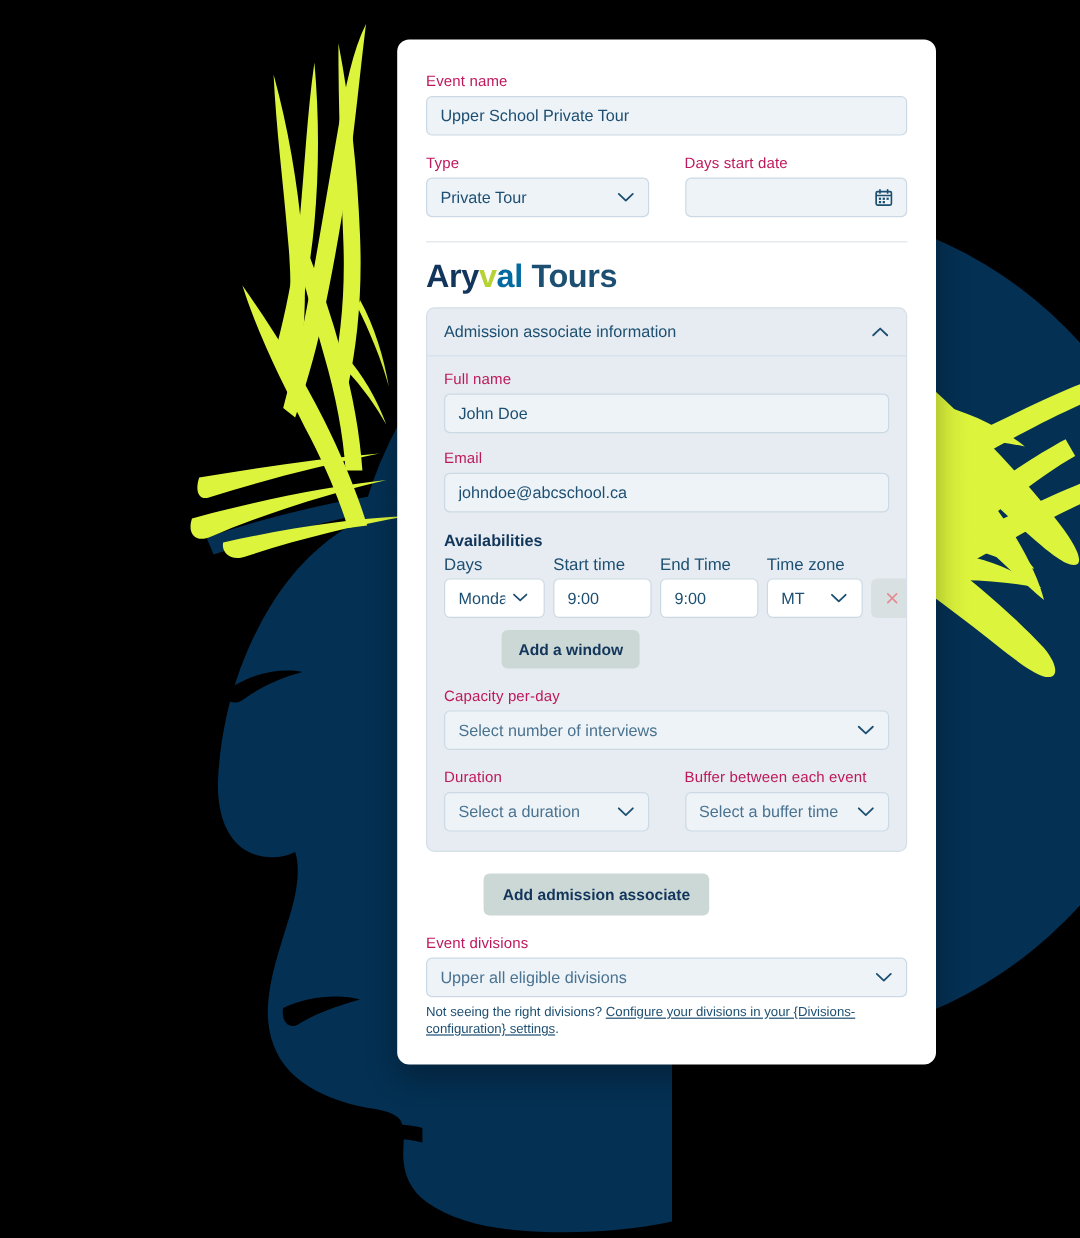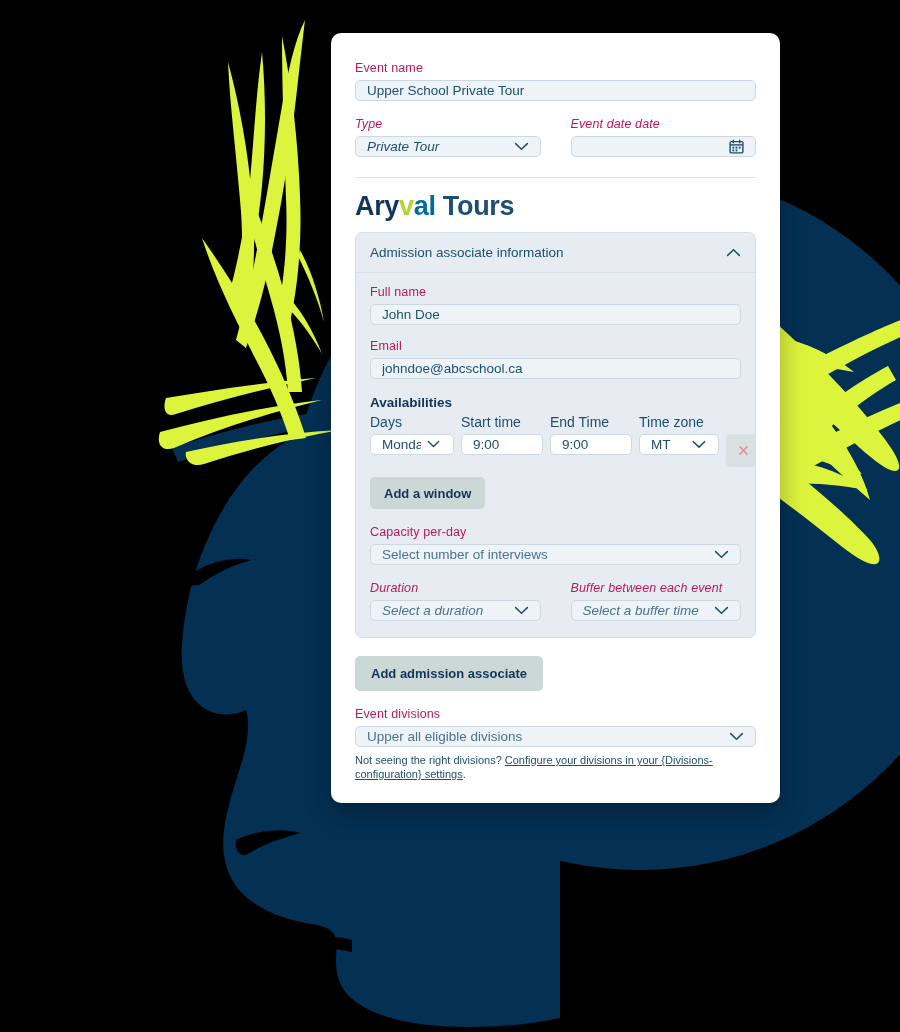--- a/index.html
+++ b/index.html
@@ -43,37 +43,37 @@
   }
 
   .field-label {
     font-size: 12.5px;
     color: #be185d;
     margin-bottom: 5px;
     letter-spacing: .01em;
   }
 
   .input-box {
-    height: 21px;
+    height: 33px;
     border: 1px solid #ccd9e4;
     border-radius: 5px;
     background: #eef3f7;
     display: flex;
     align-items: center;
     padding: 0 11px;
     font-size: 13.5px;
     color: #1d4f72;
   }
 
   .input-box.white { background: #ffffff; }
 
   .input-value { flex: 1; white-space: nowrap; overflow: hidden; }
   .input-placeholder { flex: 1; color: #4a7391; white-space: nowrap; overflow: hidden; }
 
-  .row { display: flex; gap: 30px; font-style: italic; }
+  .row { display: flex; gap: 30px; }
   .col { flex: 1; min-width: 0; }
 
   .mt16 { margin-top: 16px; }
   .mt14 { margin-top: 14px; }
 
   
   .chev {
     width: 15px; height: 9px;
     flex: 0 0 auto;
     margin-left: 6px;
@@ -157,20 +157,21 @@
     align-items: center;
     justify-content: center;
     height: 32px;
     padding: 0 14px;
     border-radius: 5px;
     background: #ccd8d6;
     color: #12355b;
     font-size: 13px;
     font-weight: bold;
     margin-top: 10px;
+    margin-left: 48px;
   }
 
   .btn-soft.big {
     height: 35px;
     padding: 0 16px;
     background: #ccd8d6;
     margin-top: 18px;
   }
 
   .helper {
@@ -430,21 +431,21 @@
         <div class="input-box">
           <span class="input-value">Private Tour</span>
           <span class="chev">
             <svg viewBox="0 0 16 10" width="15" height="9">
                 <path d="M1.5 1.8 L8 8 L14.5 1.8" fill="none" stroke="#1d4f72" stroke-width="1.7" stroke-linecap="round" stroke-linejoin="round"></path>
               </svg>
           </span>
         </div>
       </div>
       <div class="col">
-        <div class="field-label">Event date date</div>
+        <div class="field-label">Days start date</div>
         <div class="input-box">
           <span class="input-placeholder"></span>
           <span class="cal-icon">
             <svg viewBox="0 0 16 16" width="15" height="15">
               <rect x="1.2" y="2.8" width="13.6" height="12" rx="1.3" fill="none" stroke="#1d4f72" stroke-width="1.5"></rect>
               <path d="M1.2 6.3 H14.8" stroke="#1d4f72" stroke-width="1.5"></path>
               <path d="M4.6 1.3 V4.1 M11.4 1.3 V4.1" stroke="#1d4f72" stroke-width="1.5" stroke-linecap="round"></path>
               <rect x="3.6" y="8.2" width="2" height="2" fill="#1d4f72"></rect>
               <rect x="7" y="8.2" width="2" height="2" fill="#1d4f72"></rect>
               <rect x="10.4" y="8.2" width="2" height="2" fill="#1d4f72"></rect>

